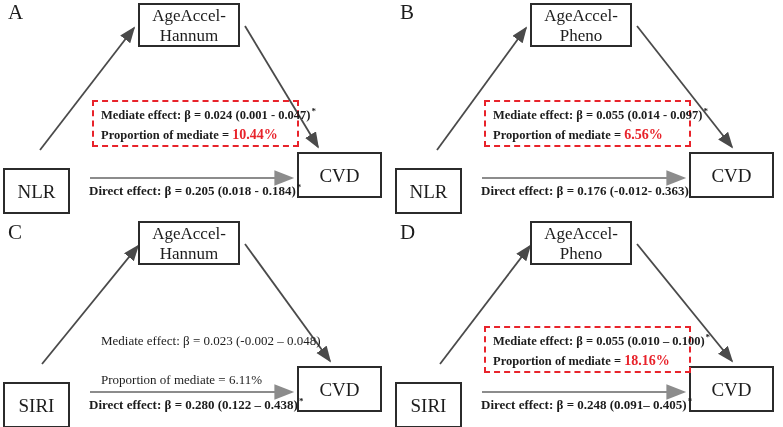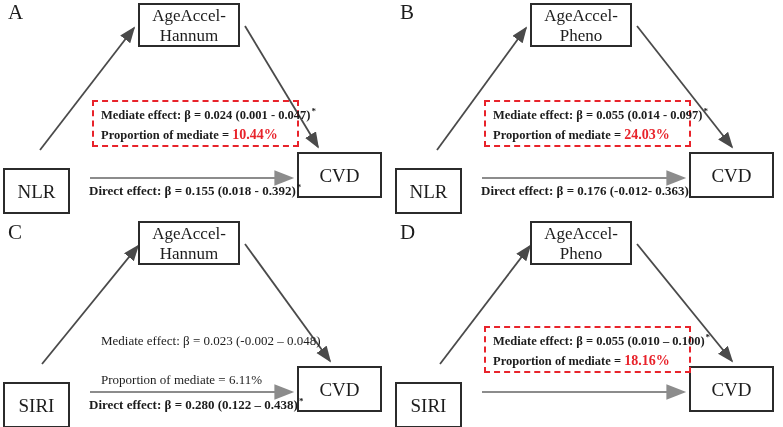--- a/index.html
+++ b/index.html
@@ -121,21 +121,21 @@
     <div class="node mediator">
       <div>AgeAccel-</div>
       <div>Hannum</div>
     </div>
     <div class="node exposure">NLR</div>
     <div class="node outcome">CVD</div>
     <div class="mediate-box">
       <div class="stat"><span>Mediate effect: β = 0.024 (0.001 - 0.047)</span><sup class="star">*</sup></div>
       <div class="stat"><span>Proportion of mediate = </span><span class="pct">10.44%</span></div>
     </div>
-    <div class="direct"><span>Direct effect: β = 0.155 (0.018 - 0.392)</span><sup class="star">*</sup></div>
+    <div class="direct"><span>Direct effect: β = 0.205 (0.018 - 0.184)</span><sup class="star">*</sup></div>
   </section>
 
   <section class="panel" style="left:392px;top:0">
     <svg class="arrows" viewBox="0 0 391 213">
       <defs>
         <marker id="ah-b-d" markerWidth="10" markerHeight="8" refX="8" refY="3.5" orient="auto">
           <path d="M0,0 L9,3.5 L0,7 z" fill="#4a4a4a"></path>
         </marker>
         <marker id="ah-b-g" markerWidth="10" markerHeight="8" refX="8" refY="3.5" orient="auto">
           <path d="M0,0 L9,3.5 L0,7 z" fill="#8c8c8c"></path>
@@ -147,21 +147,21 @@
     </svg>
     <div class="panel-letter">B</div>
     <div class="node mediator">
       <div>AgeAccel-</div>
       <div>Pheno</div>
     </div>
     <div class="node exposure">NLR</div>
     <div class="node outcome">CVD</div>
     <div class="mediate-box">
       <div class="stat"><span>Mediate effect: β = 0.055 (0.014 - 0.097)</span><sup class="star">*</sup></div>
-      <div class="stat"><span>Proportion of mediate = </span><span class="pct">24.03%</span></div>
+      <div class="stat"><span>Proportion of mediate = </span><span class="pct">6.56%</span></div>
     </div>
     <div class="direct"><span>Direct effect: β = 0.176 (-0.012- 0.363)</span><sup class="star"></sup></div>
   </section>
 
   <section class="panel" style="left:0;top:214px">
     <svg class="arrows" viewBox="0 0 391 213">
       <defs>
         <marker id="ah-c-d" markerWidth="10" markerHeight="8" refX="8" refY="3.5" orient="auto">
           <path d="M0,0 L9,3.5 L0,7 z" fill="#4a4a4a"></path>
         </marker>
@@ -205,15 +205,16 @@
     <div class="node mediator" style="top:7px">
       <div>AgeAccel-</div>
       <div>Pheno</div>
     </div>
     <div class="node exposure">SIRI</div>
     <div class="node outcome">CVD</div>
     <div class="mediate-box" style="top:112px">
       <div class="stat"><span>Mediate effect: β = 0.055 (0.010 – 0.100)</span><sup class="star">*</sup></div>
       <div class="stat"><span>Proportion of mediate = </span><span class="pct">18.16%</span></div>
     </div>
+    <div class="direct"><span>Direct effect: β = 0.248 (0.091– 0.405)</span><sup class="star">*</sup></div>
   </section>
 
 </div>
 
 </body></html>

